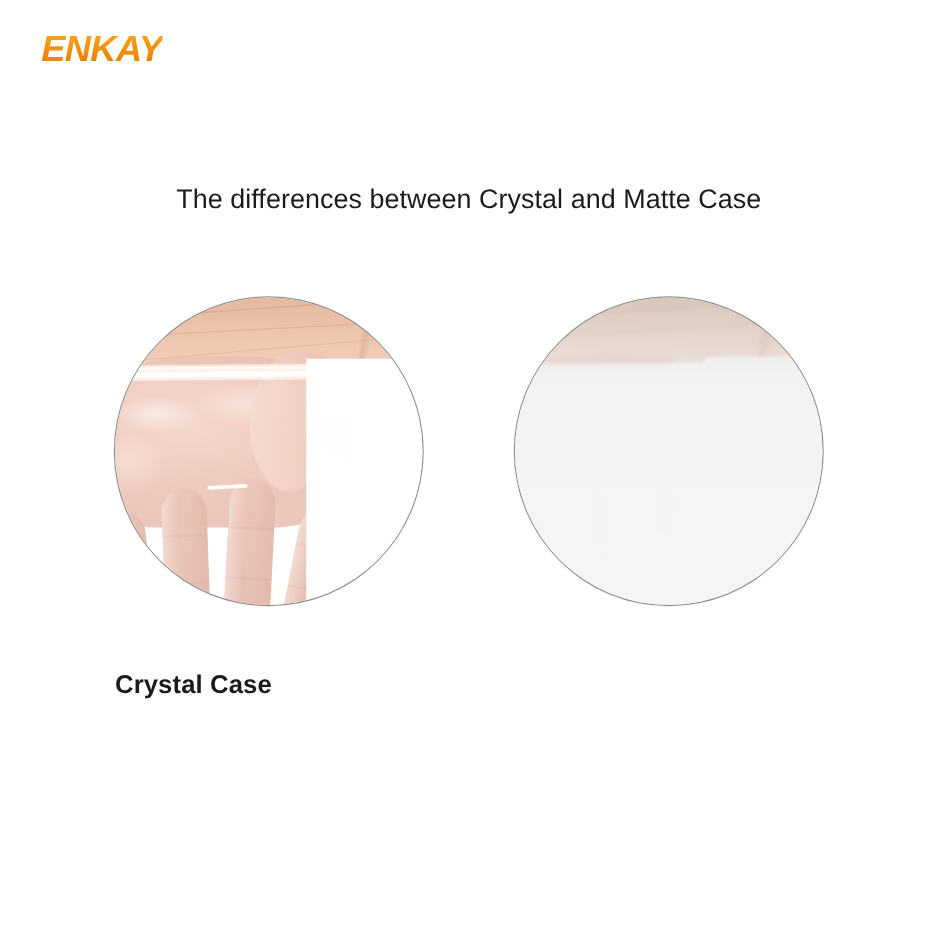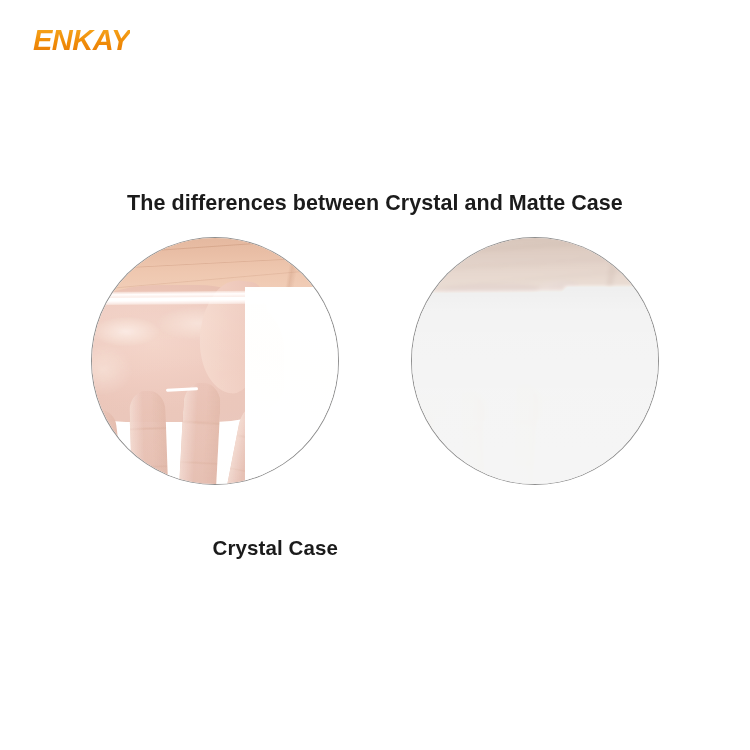--- a/index.html
+++ b/index.html
@@ -44,24 +44,23 @@
 
   
   #headline {
     position: absolute;
     left: 0;
     top: 147px;
     width: 750px;
     text-align: center;
     font-family: "Liberation Sans", sans-serif;
     font-size: 21.5px;
-    font-weight: bold;
+    font-weight: normal;
     color: #1b1b1b;
     letter-spacing: 0.05px;
-    margin-top: 44px;
   }
 
   
   #comparison {
     position: absolute;
     left: 0;
     top: 238px;
     width: 750px;
     height: 340px;
   }
@@ -295,21 +294,21 @@
         rgba(255,255,255,0.42) 62%,
         rgba(255,255,255,0.46) 100%);
     pointer-events: none;
   }
 
   
   .caption {
     position: absolute;
     top: 298px;
     width: 246px;
-    text-align: right;
+    text-align: left;
     font-family: "Liberation Sans", sans-serif;
     font-size: 20.5px;
     font-weight: bold;
     color: #1b1b1b;
     letter-spacing: 0.1px;
   }
 </style>
 </head>
 <body>
 

